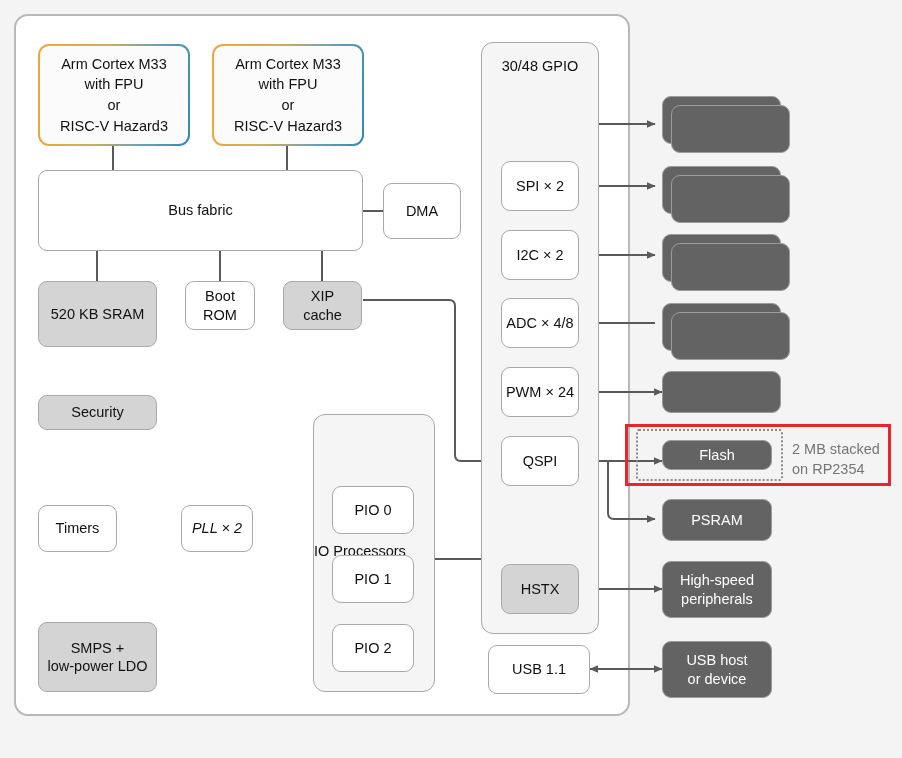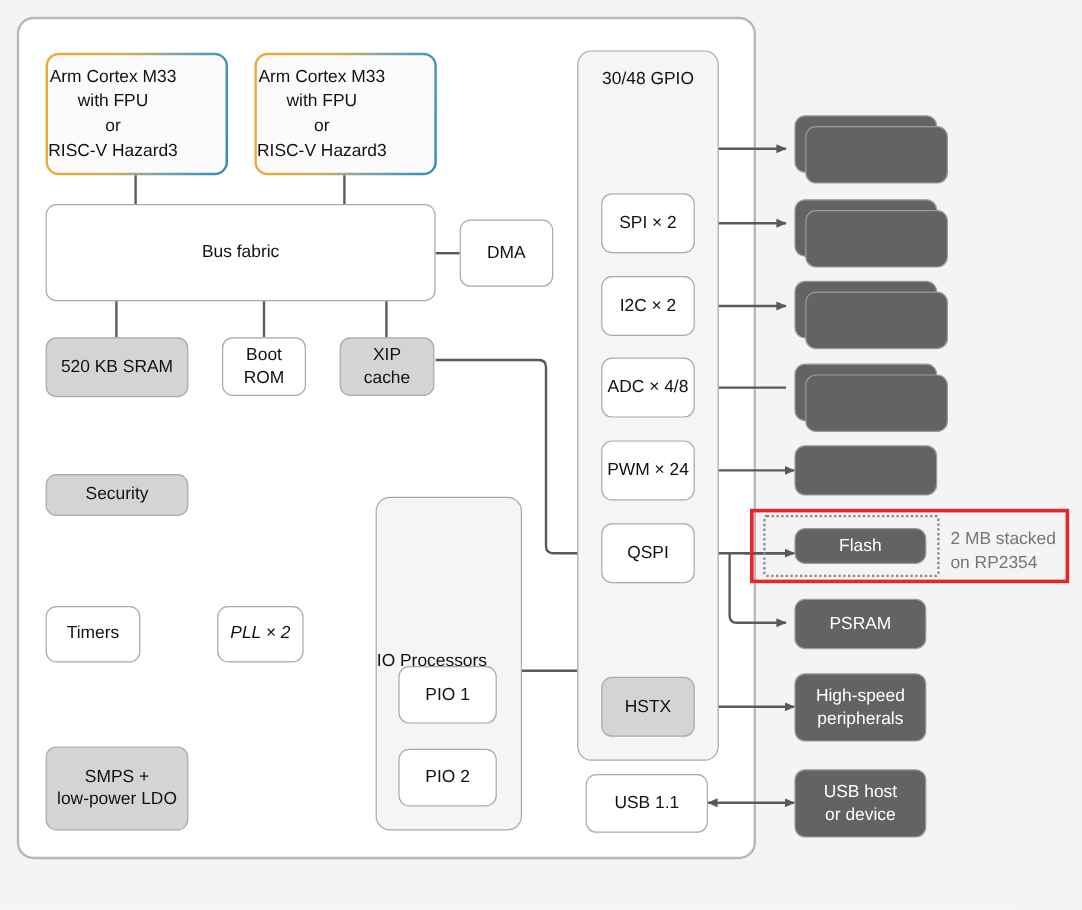--- a/index.html
+++ b/index.html
@@ -71,20 +71,21 @@
     padding: 2.2px;
     background: linear-gradient(100deg, #e9a93c 0%, #e9a93c 16%, #c9b05a 42%, #6a9fb5 72%, #2d8cb4 100%);
     z-index: 3;
   }
   .cpu-inner {
     width: 100%; height: 100%;
     background: #fbfbfb;
     border-radius: 9px;
     display: flex;
     align-items: center;
+    justify-content: center;
     text-align: center;
     font-size: 14.5px;
     line-height: 1.42;
     color: #111;
     box-sizing: border-box;
   }
   .card {
     position: absolute;
     z-index: 3;
   }
@@ -213,21 +214,21 @@
   </div>
 
   <div class="blk blk-white" style="left:38px; top:170px; width:325px; height:81px;">
     <span>Bus fabric</span>
   </div>
 
   <div class="blk blk-white" style="left:383px; top:183px; width:78px; height:56px;">
     <span>DMA</span>
   </div>
 
-  <div class="blk blk-grey" style="left:38px; top:281px; width:119px; height:50px;">
+  <div class="blk blk-grey" style="left:38px; top:281px; width:119px; height:66px;">
     <span>520 KB SRAM</span>
   </div>
 
   <div class="blk blk-white" style="left:185px; top:281px; width:70px; height:49px;">
     <span><span>Boot</span><br><span>ROM</span></span>
   </div>
 
   <div class="blk blk-grey" style="left:283px; top:281px; width:79px; height:49px;">
     <span><span>XIP</span><br><span>cache</span></span>
   </div>
@@ -246,20 +247,23 @@
   </div>
 
   <div class="blk blk-grey" style="left:38px; top:622px; width:119px; height:70px;">
     <span><span>SMPS +</span><br><span>low-power LDO</span></span>
   </div>
 
   <div class="blk blk-container" style="left:313px; top:414px; width:122px; height:278px; flex-direction:column;">
     <div class="container-label">
       <span>IO Processors</span><br><span>(PIO)</span>
     </div>
+  </div>
+  <div class="blk blk-white" style="left:332px; top:486px; width:82px; height:48px;">
+    <span>PIO 0</span>
   </div>
   <div class="blk blk-white" style="left:332px; top:555px; width:82px; height:48px;">
     <span>PIO 1</span>
   </div>
   <div class="blk blk-white" style="left:332px; top:624px; width:82px; height:48px;">
     <span>PIO 2</span>
   </div>
 
   <div class="blk blk-container" style="left:481px; top:42px; width:118px; height:592px;">
     <div class="container-label">30/48 GPIO</div>

